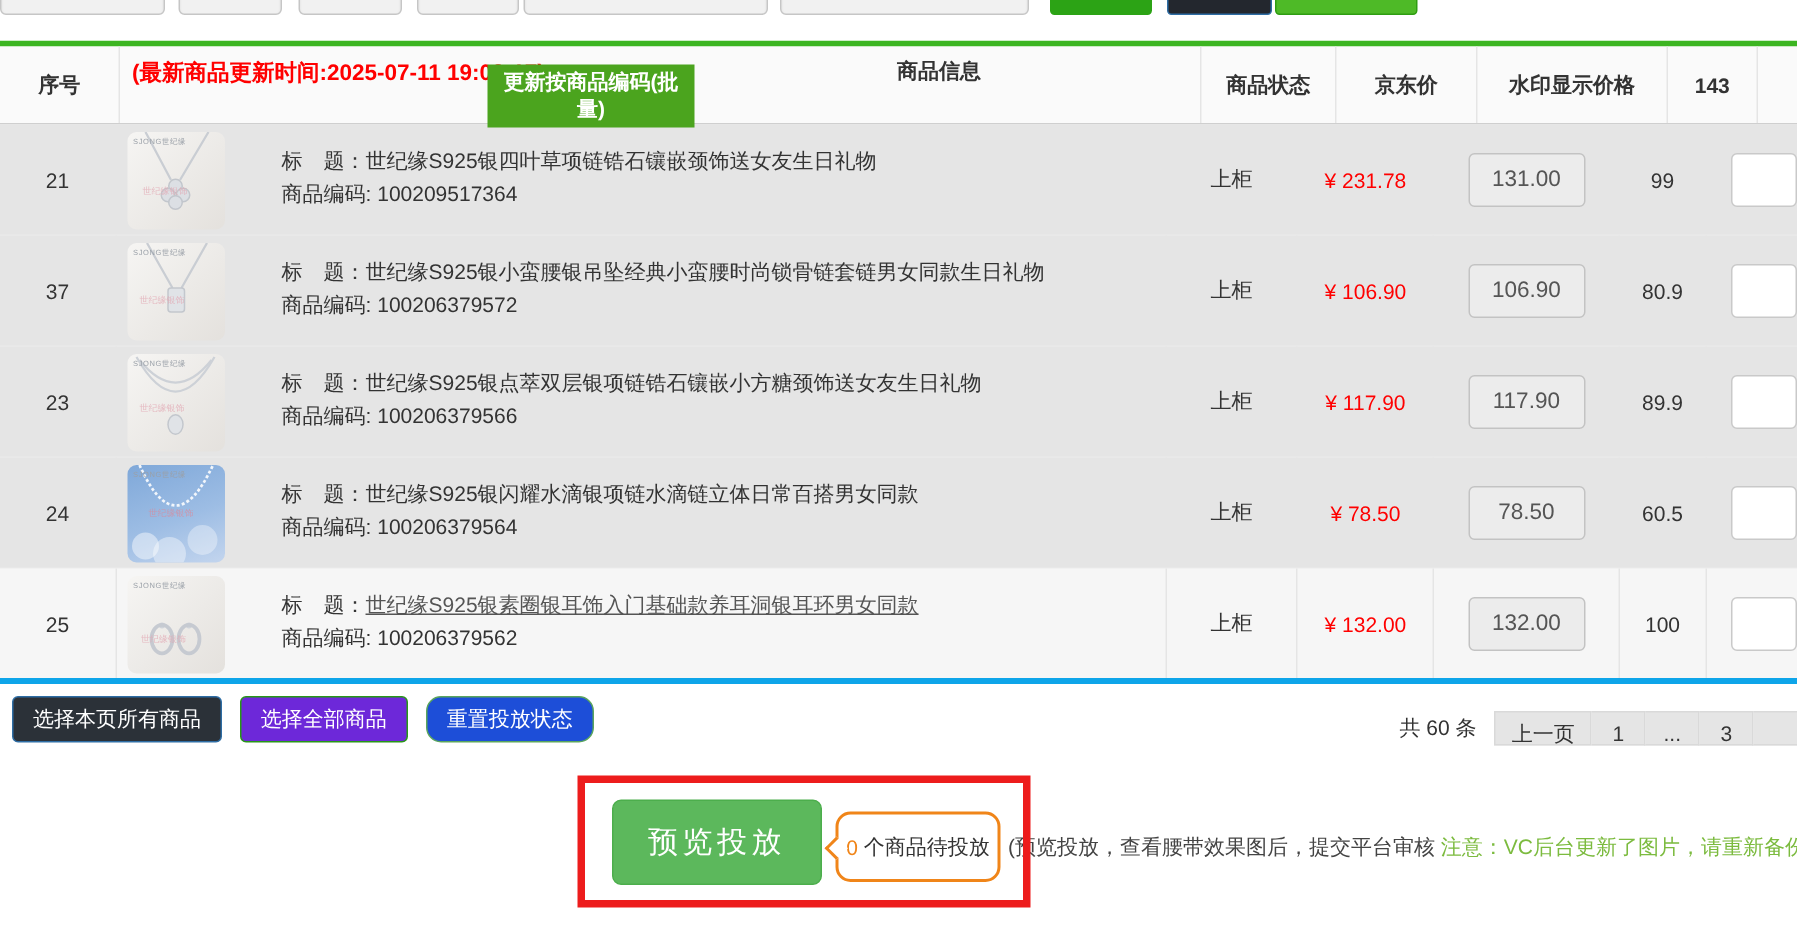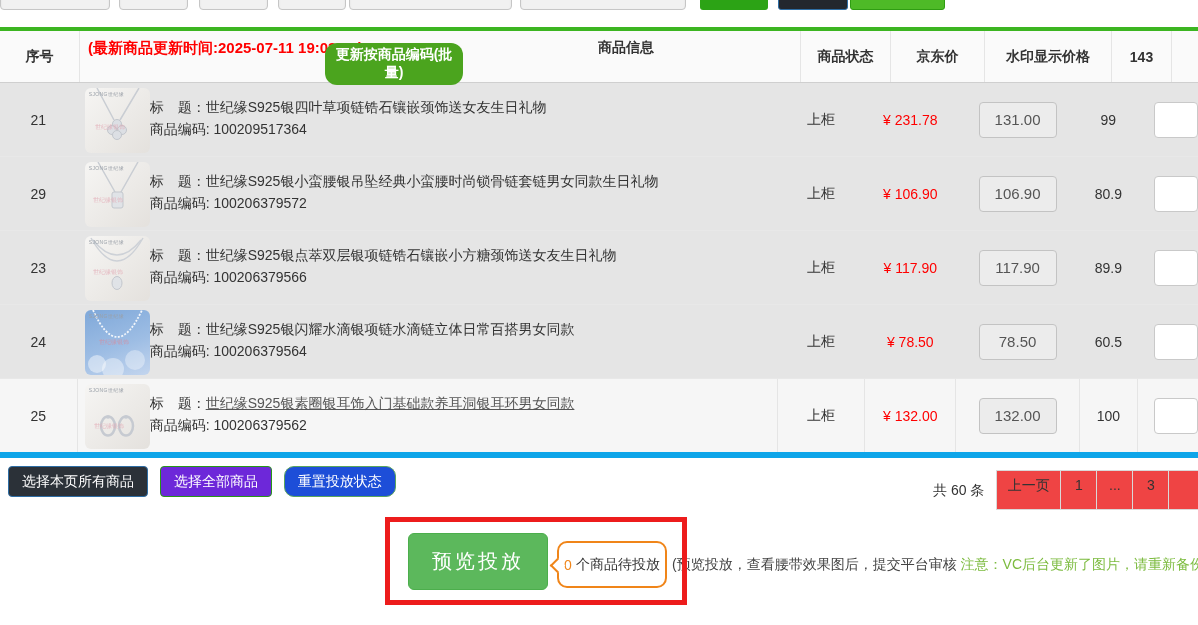--- a/index.html
+++ b/index.html
@@ -25,50 +25,50 @@
   .c-seq{width:80px;}
   .c-info{width:721px;}
   .c-status{width:90px;}
   .c-price{width:94px;}
   .c-wm{width:127px;}
   .c-123{width:60px;}
   .c-extra{flex:1;border-right:none;}
   .th-info{position:relative;}
   .note{position:absolute;left:8px;top:8px;color:var(--price-red,#ff0000);font-size:15px;font-weight:bold;white-space:nowrap;}
   .update-btn{position:absolute;left:245px;top:12px;width:138px;height:42px;background:#4ba41e;
-    color:#fff;border:none;border-radius:12px;font-size:14px;font-weight:bold;cursor:pointer;}
+    color:#fff;border:none;border-radius:0;font-size:14px;font-weight:bold;cursor:pointer;}
   .info-label{position:absolute;left:518px;top:8px;}
   .row{display:flex;height:73px;border-bottom:1px solid #e8e8e8;background:#e5e5e5;}
-  .row:last-child{border-bottom:6px solid #0ea5e9;}
+  .row:last-child{border-bottom:4px solid #0ea5e9;}
   .row-alt{background:#f6f6f6;}
   .td-info{justify-content:flex-start;align-items:flex-start;padding:4px 0 0 7px;}
   .thumb{width:65px;height:65px;border-radius:6px;overflow:hidden;position:relative;flex:none;margin-top:1px;
     background:linear-gradient(135deg,#f6f5f3 0%,#eceae7 55%,#e4e1dd 100%);}
   .thumb-sky{background:linear-gradient(160deg,#7fa8d9 0%,#9dbde4 55%,#c3d5ee 100%);}
   .brandmark{position:absolute;top:3px;left:4px;font-size:5px;color:#9aa0a8;letter-spacing:.4px;z-index:2;}
   .thumb svg{position:absolute;left:0;top:0;}
-  .pinfo{padding-top:9px;line-height:22px;color:#333;}
+  .pinfo{margin-left:38px;padding-top:9px;line-height:22px;color:#333;}
   .title-link{text-decoration:underline;color:#555;cursor:pointer;}
   .price-red{color:var(--price-red,#ff0000);}
   .wm-input{width:78px;height:36px;background:#ececec;border:1px solid #c3c3c3;border-radius:4px;
     color:#555;font-size:15px;text-align:center;font-family:inherit;box-sizing:border-box;}
   .td-extra{justify-content:flex-start;}
   .extra-input{width:44px;height:36px;background:#fff;border:1px solid #c9c9c9;border-radius:4px;
     margin-left:16px;box-sizing:border-box;}
   
   .actions{margin-top:8px;padding-left:8px;}
   .btn{display:inline-block;height:31px;line-height:29px;padding:0 13px;border-radius:4px;color:#fff;
     font-size:14px;margin-right:8px;border:1px solid transparent;cursor:pointer;box-sizing:border-box;}
   .btn-dark{background:#2b3138;border-color:#2e6da4;}
   .btn-green{background:#6d28d9;border-color:#289618;}
   .btn-soft{background:#1d4ed8;border-color:#5aa55d;border-radius:10px;}
   
   .pager{position:absolute;top:470px;left:933px;display:flex;align-items:center;color:#333;}
   .pager-total{margin-right:12px;line-height:30px;white-space:nowrap;}
-  .pg{height:40px;line-height:28px;border:1px solid #d9d9d9;border-left:none;background:#ef4444;
+  .pg{height:23px;line-height:28px;border:1px solid #d9d9d9;border-left:none;background:#e5e5e5;
     text-align:center;box-sizing:border-box;cursor:pointer;}
   .pg-first{border-left:1px solid #d9d9d9;width:65px;}
   .pg-num{width:36px;}
   .pg-partial{width:40px;}
   
   .preview-btn{position:absolute;left:408px;top:533px;width:140px;height:57px;z-index:1;
     background:var(--btn-green,#5cb85c);border:1px solid #4cae4c;border-radius:6px;color:#fff;
     font-size:20px;letter-spacing:3px;font-family:inherit;cursor:pointer;}
   .bubble{position:absolute;left:557px;top:541px;width:110px;height:47px;z-index:1;
     border:2px solid var(--bubble-orange,#f08519);border-radius:10px;background:#fff;
@@ -137,21 +137,21 @@
     <div class="td c-wm">
           <input class="wm-input" readonly="" value="131.00" style="">
         </div>
     <div class="td c-123">99</div>
     <div class="td c-extra td-extra">
           <input class="extra-input" style="">
         </div>
   </div>
 
   <div class="row">
-    <div class="td c-seq">29</div>
+    <div class="td c-seq">37</div>
     <div class="td c-info td-info">
       <div class="thumb">
         <span class="brandmark">SJONG世纪缘</span>
       <svg width="65" height="65" viewBox="0 0 65 65">
   <path d="M13,0 L30,30 M53,0 L36,30" stroke="#c9cdd3" stroke-width="1.5" fill="none"></path>
   <rect x="27" y="30" width="11" height="16" rx="2" fill="#e0e3e7" stroke="#c3c7cd"></rect>
   <text x="8" y="40" font-size="6" fill="#e2a9b4" opacity="0.75">世纪缘银饰</text>
             </svg>
           </div>
       <div class="pinfo">

